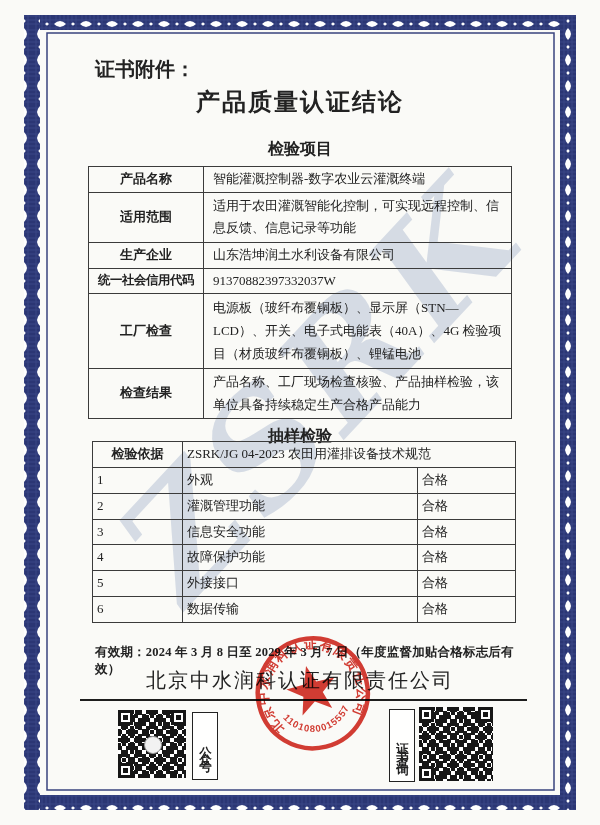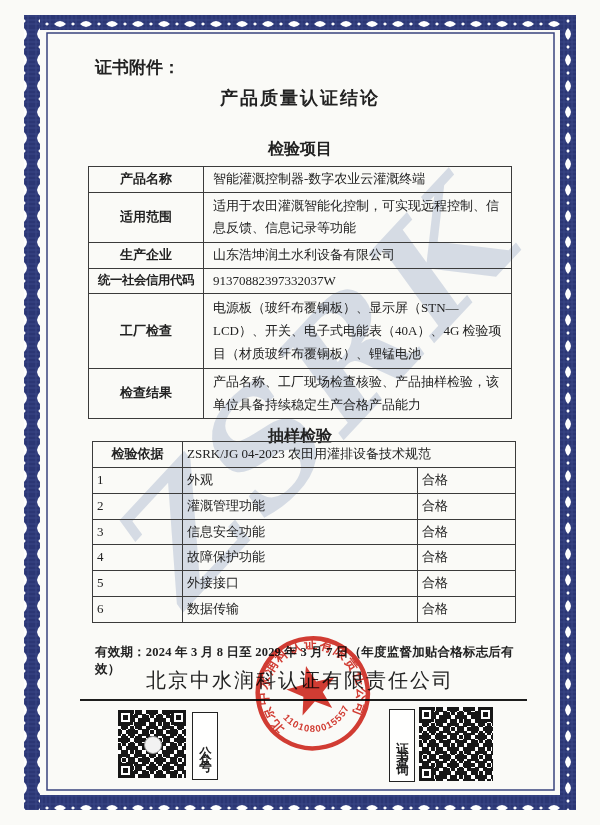--- a/index.html
+++ b/index.html
@@ -5,22 +5,22 @@
   html,body{margin:0;padding:0;background:#e8e8e8;}
   .page{position:relative;width:600px;height:825px;background:#fafaf7;overflow:hidden;
         font-family:"Liberation Serif","DejaVu Serif",serif;color:#222;}
   .abs{position:absolute;}
   
   .watermark{left:40px;top:300px;width:560px;text-align:center;
     font-size:150px;font-style:italic;font-weight:700;letter-spacing:8px;
     color:rgba(130,150,185,0.30);transform:rotate(-47deg);z-index:1;
     font-family:"DejaVu Serif","Liberation Serif",serif;pointer-events:none;}
   
-  .attach{left:95px;top:56px;font-size:17px;font-weight:700;z-index:2;}
-  .title{left:0;top:86px;width:600px;text-align:center;font-size:18px;
+  .attach{left:95px;top:56px;font-size:20px;font-weight:700;z-index:2;}
+  .title{left:0;top:86px;width:600px;text-align:center;font-size:24px;
          font-weight:700;letter-spacing:2px;z-index:2;}
   .sec{left:0;width:600px;text-align:center;font-size:16px;font-weight:700;z-index:2;}
   .sec1{top:139px;}
   .sec2{top:417px;margin-top:9px;}
   
   table{border-collapse:collapse;table-layout:fixed;background:transparent;z-index:2;}
   .t1{left:88px;top:166px;width:424px;}
   .t2{left:92px;top:441px;width:424px;padding-left:20px;}
   td{border:1.4px solid #3b3b3b;font-size:13px;line-height:1.75;
      padding:1px 4px;vertical-align:middle;background:transparent;}

